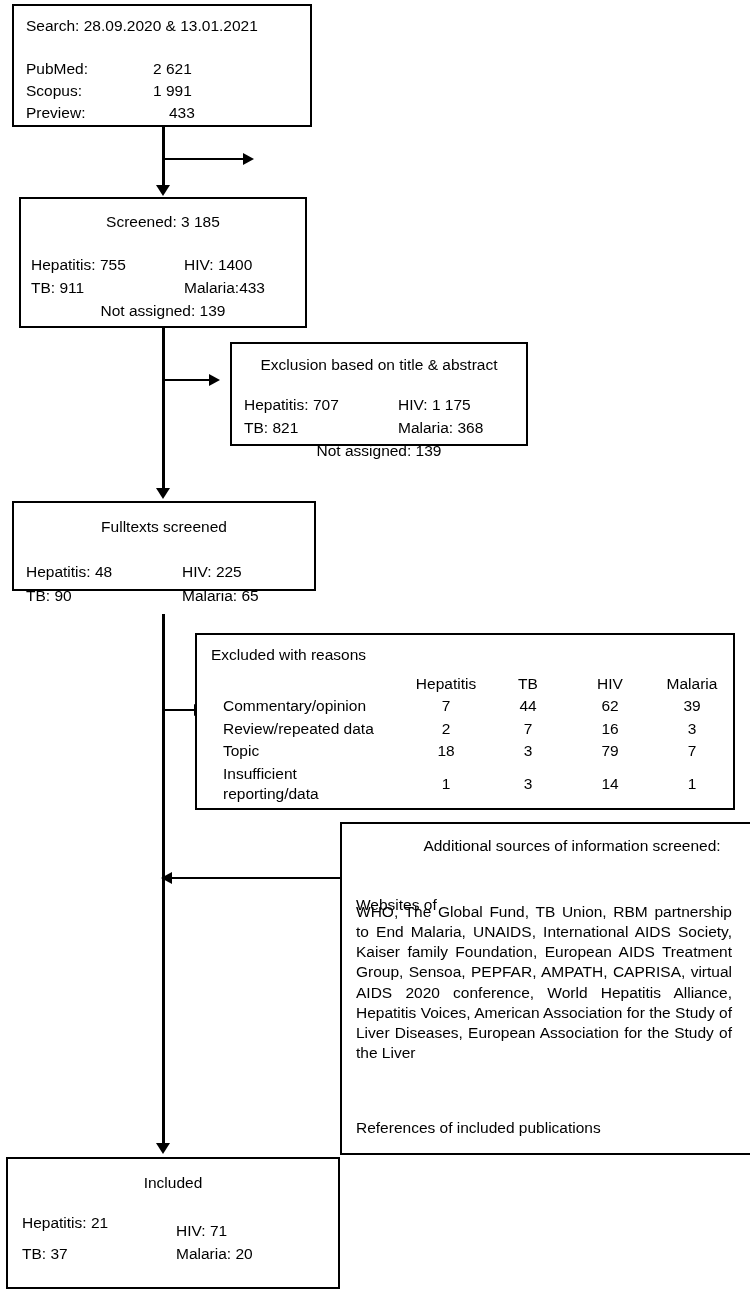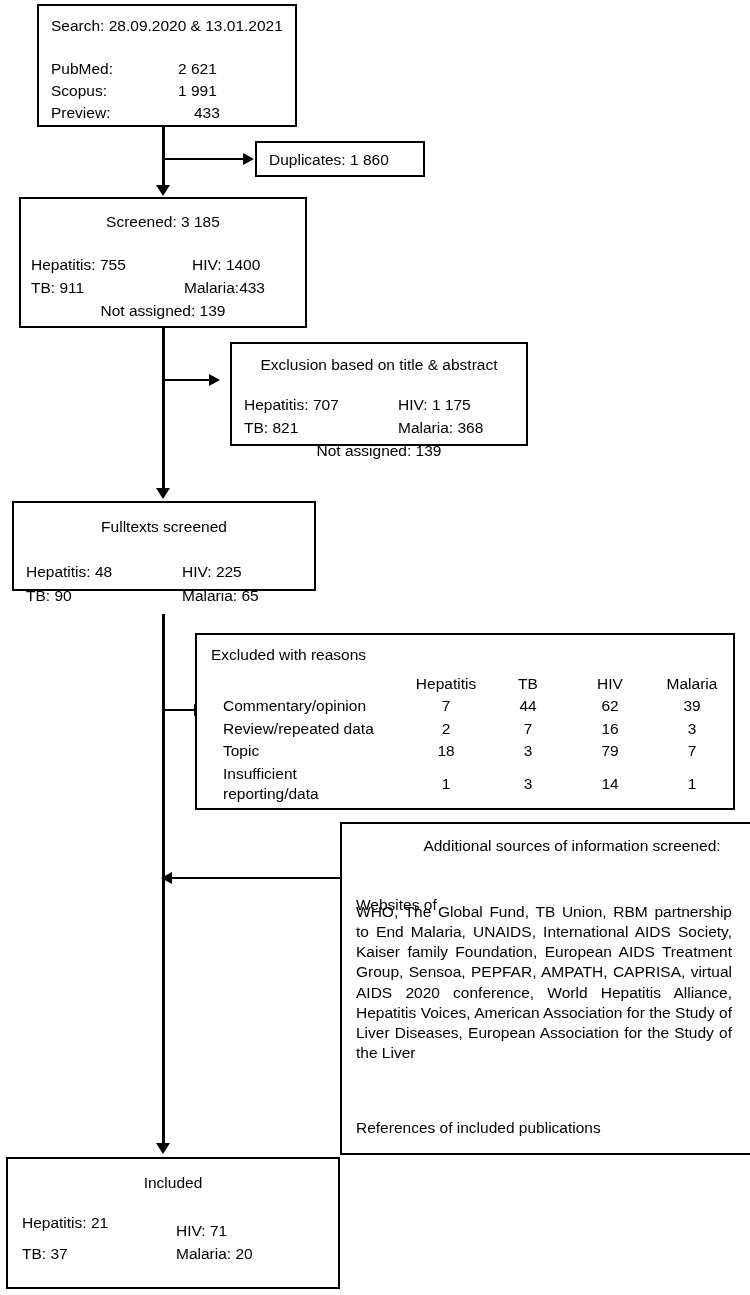--- a/index.html
+++ b/index.html
@@ -106,45 +106,42 @@
     text-align-last: left;
     font-size: 15.5px;
     line-height: 1.30;
   }
 </style>
 </head>
 <body>
 
 <div id="canvas">
 
-  <div class="box" style="left:37px; top:4px; width:260px; height:123px;">
+  <div class="box" style="left:12px; top:4px; width:300px; height:123px;">
     <div class="ln" style="left:12px; top:12px;">Search: 28.09.2020 &amp; 13.01.2021</div>
     <div class="ln" style="left:12px; top:55px;">PubMed:</div>
     <div class="ln" style="left:139px; top:55px;">2 621</div>
     <div class="ln" style="left:12px; top:77px;">Scopus:</div>
     <div class="ln" style="left:139px; top:77px;">1 991</div>
     <div class="ln" style="left:12px; top:99px;">Preview:</div>
     <div class="ln" style="left:155px; top:99px;">433</div>
   </div>
 
   <div class="vline" style="left:162px; top:127px; height:62px;"></div>
   <div class="arrow-down" style="left:156px; top:185px;"></div>
 
   <div class="hline" style="left:162px; top:158px; width:84px;"></div>
   <div class="arrow-right" style="left:243px; top:153px;"></div>
 
-  <div class="box" style="left:255px; top:141px; width:170px; height:36px;">
-    <div class="ln" style="left:12px; top:9px;">Duplicates: 1 860</div>
-  </div>
 
   <div class="box" style="left:19px; top:197px; width:288px; height:131px;">
     <div class="ctr" style="left:0; top:15px;">Screened: 3 185</div>
     <div class="ln" style="left:10px; top:58px;">Hepatitis: 755</div>
     <div class="ln" style="left:10px; top:81px;">TB: 911</div>
-    <div class="ln" style="left:163px; top:58px;margin-left:8px;">HIV: 1400</div>
+    <div class="ln" style="left:163px; top:58px;">HIV: 1400</div>
     <div class="ln" style="left:163px; top:81px;">Malaria:433</div>
     <div class="ctr" style="left:0; top:104px;">Not assigned: 139</div>
   </div>
 
   <div class="vline" style="left:162px; top:328px; height:164px;"></div>
   <div class="arrow-down" style="left:156px; top:488px;"></div>
 
   <div class="hline" style="left:162px; top:379px; width:50px;"></div>
   <div class="arrow-right" style="left:209px; top:374px;"></div>
 

